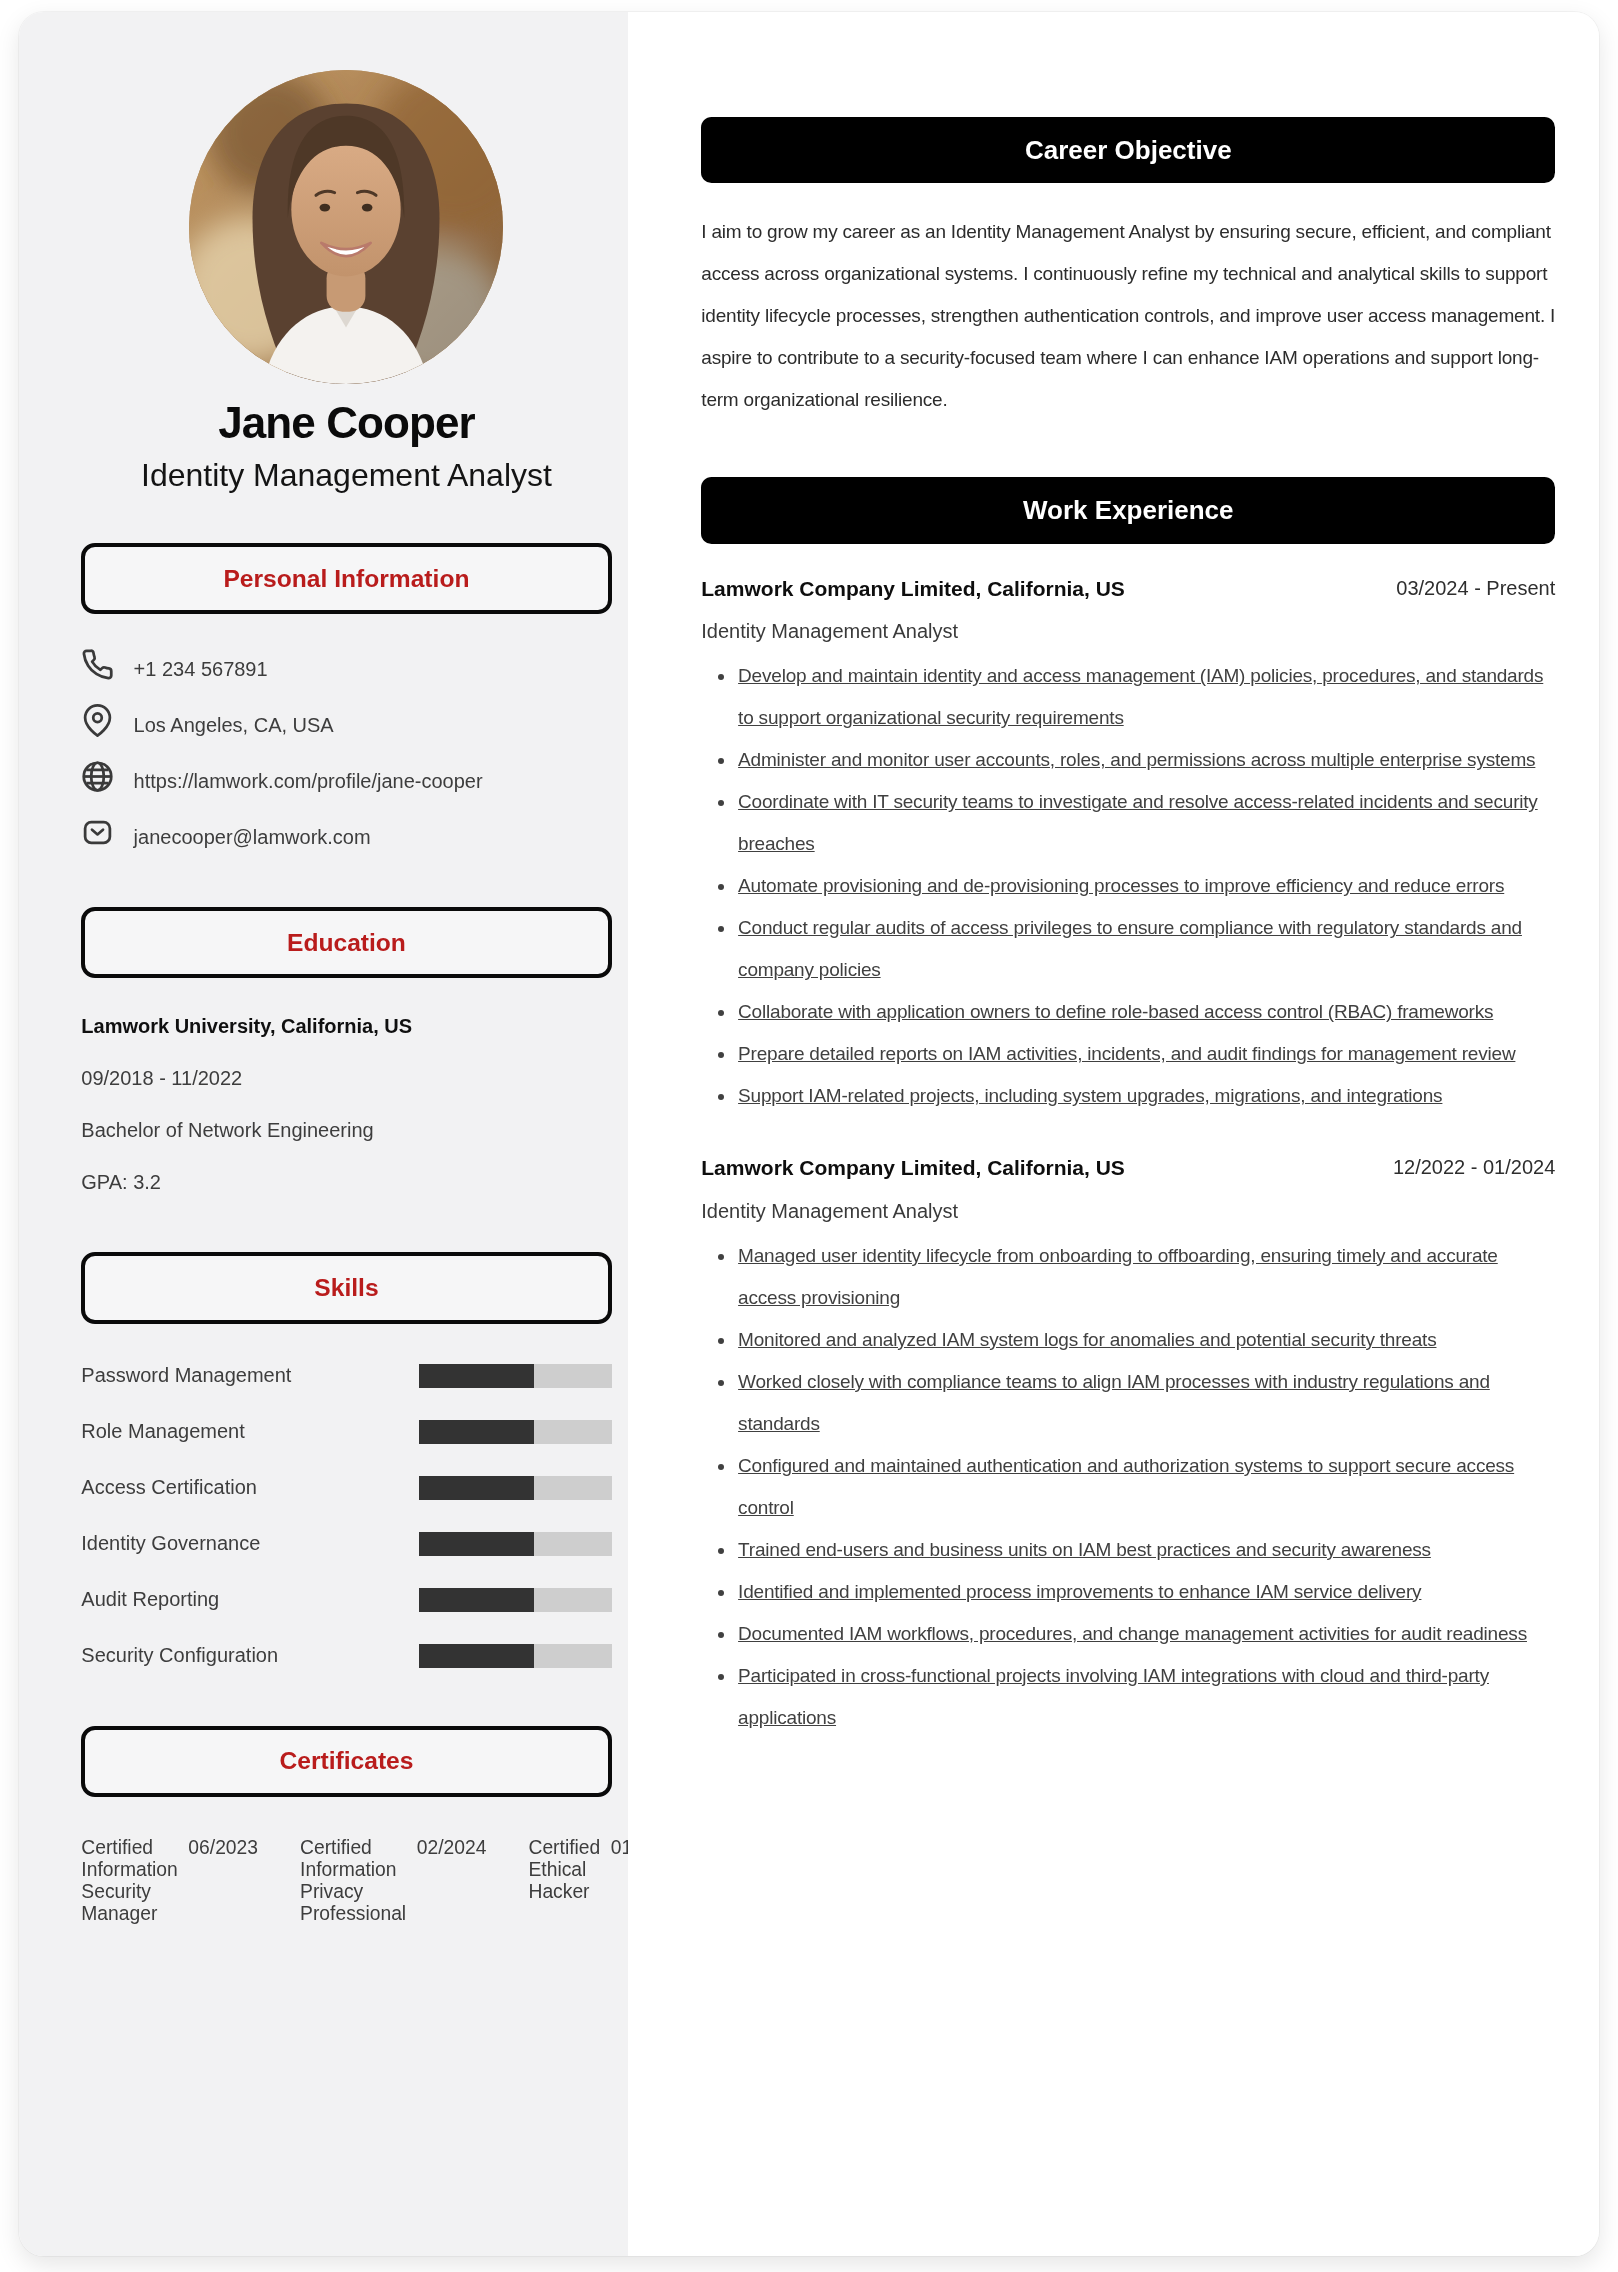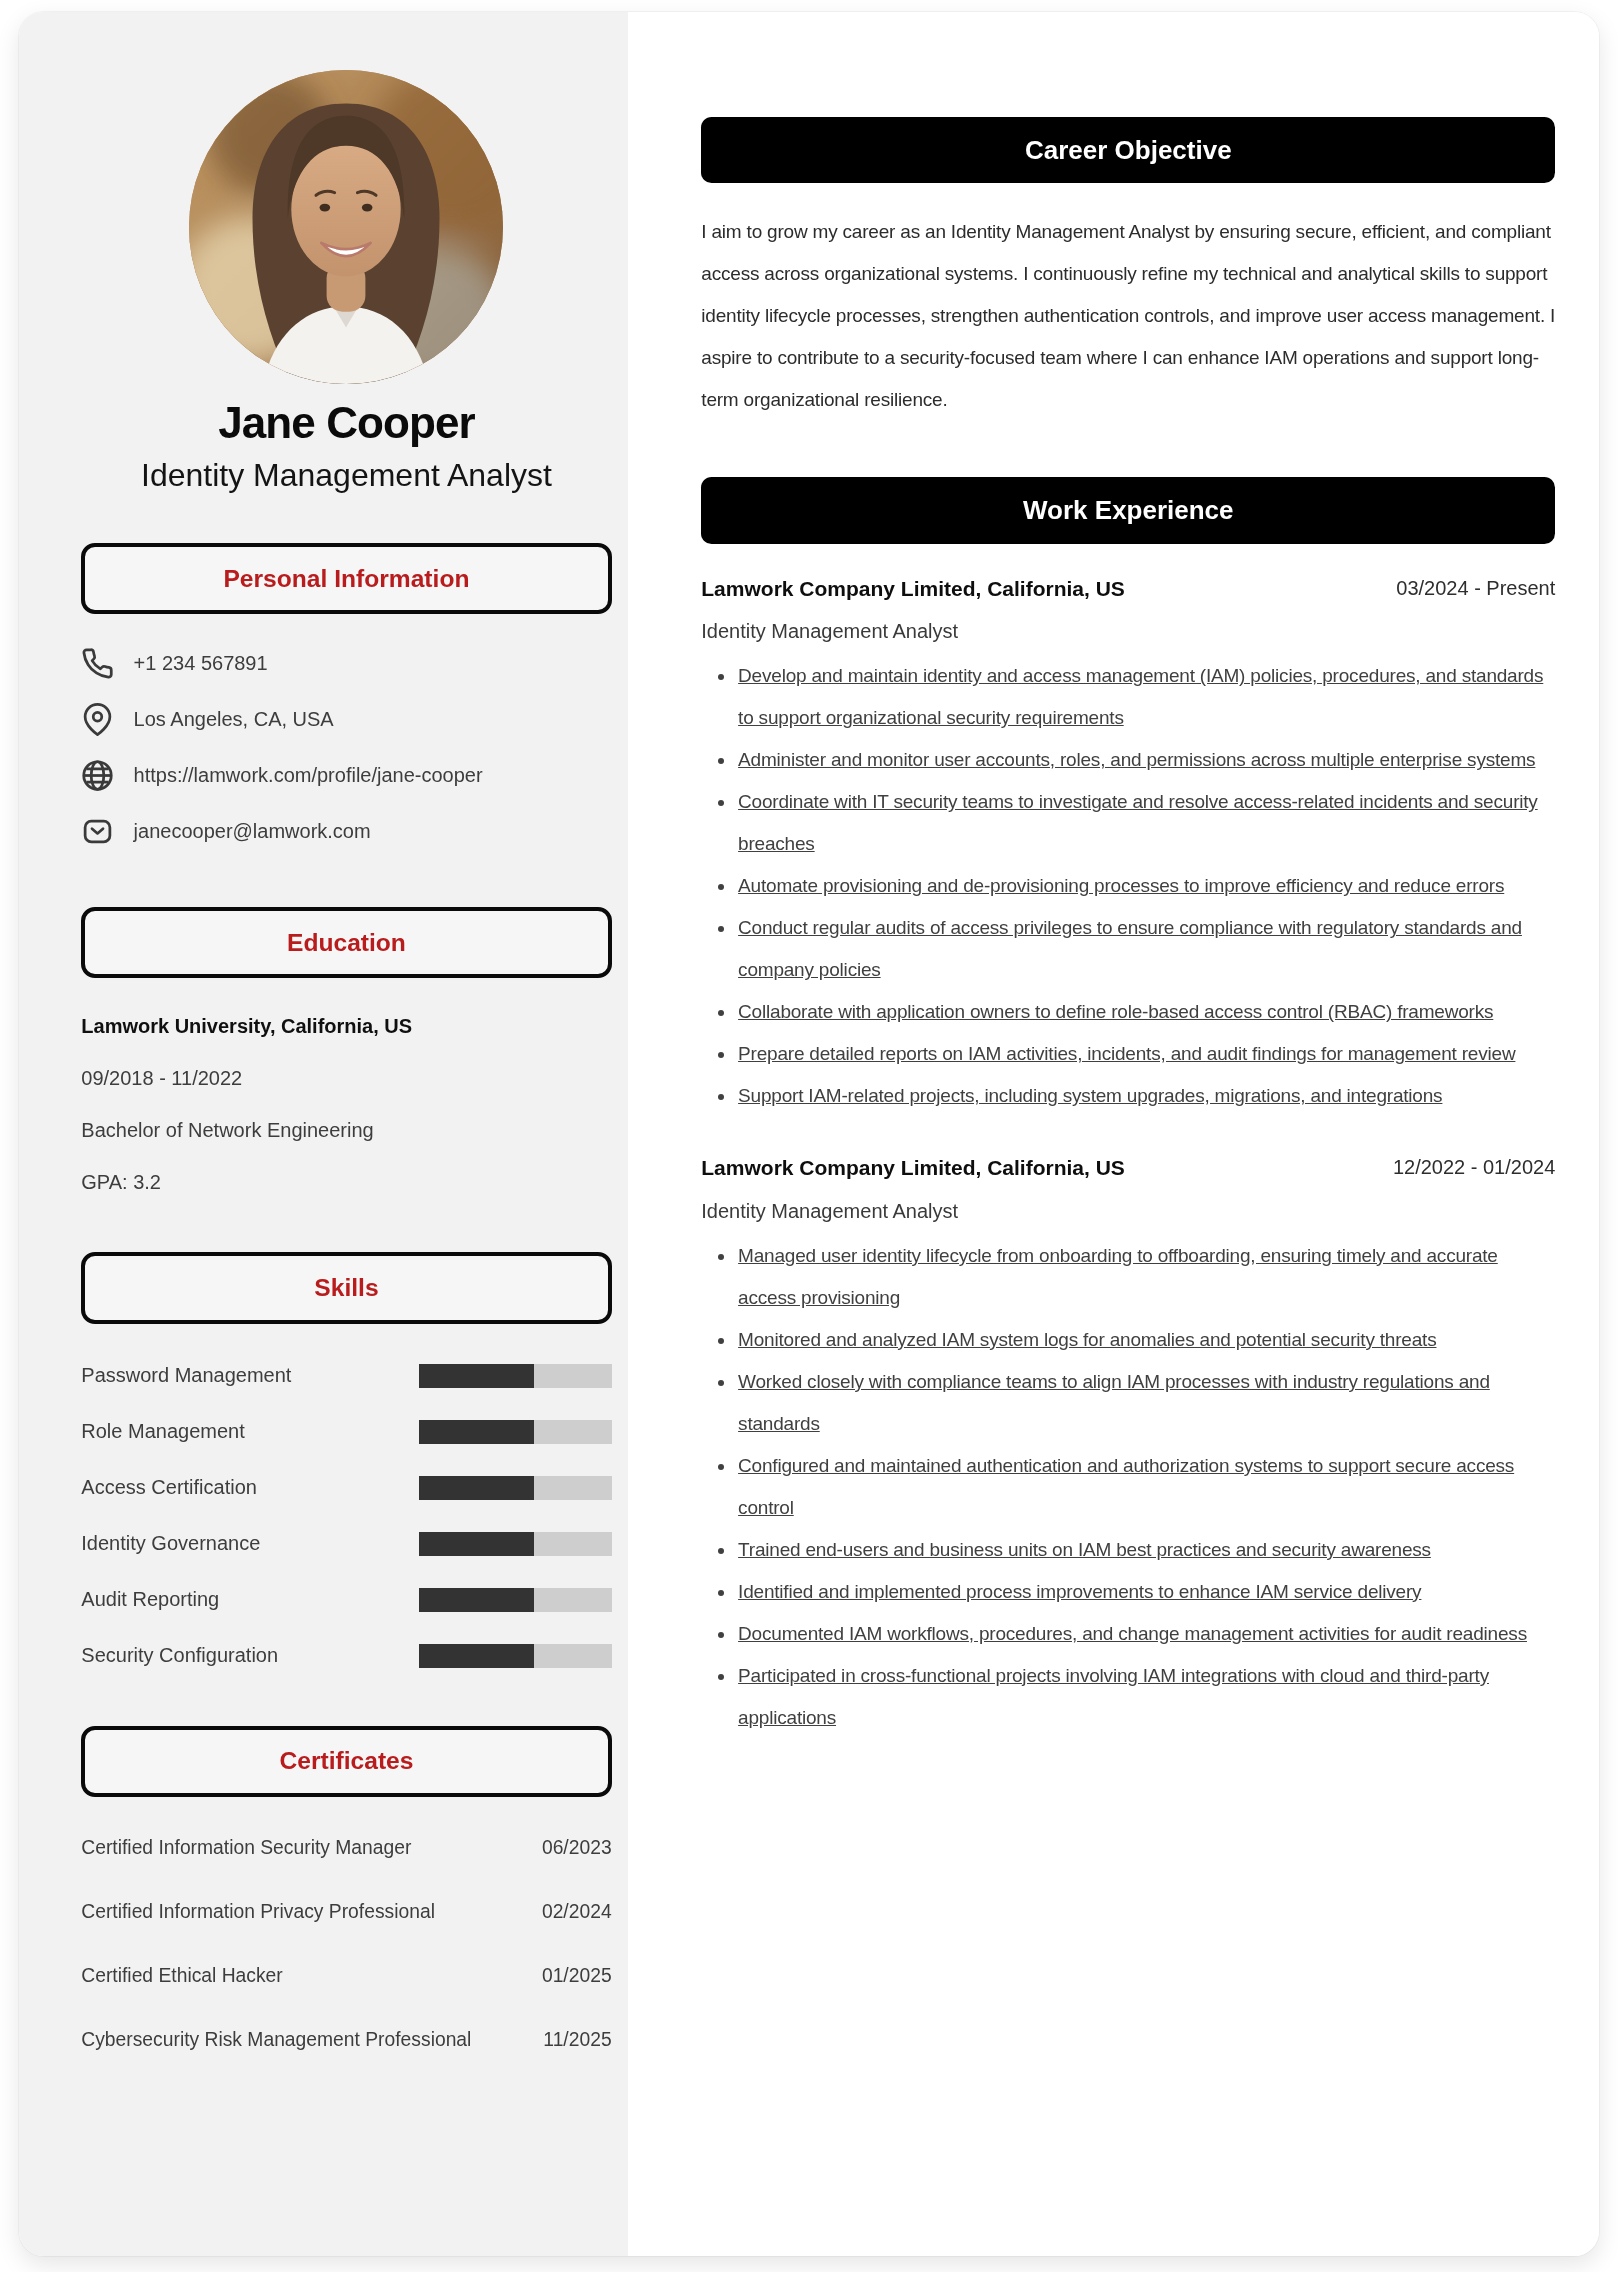--- a/index.html
+++ b/index.html
@@ -29,32 +29,32 @@
     letter-spacing:-0.9px; color:#0b0b0b;
   }
   .persontitle { margin-top:8.8px; text-align:center; font-size:32px; color:#141414; }
   .side-header {
     margin-top:58px; border:4.4px solid #0a0a0a; border-radius:14px;
     background:#f6f6f7; text-align:center; font-weight:bold; font-size:24.6px;
     color:#b91c1c; padding:17.6px 7px;
   }
   .side-header.first { margin-top:49px; }
   .contact-list { margin-top:32px; display:flex; flex-direction:column; gap:21px; }
-  .contact-row { display:flex; align-items:center; gap:19.3px; min-height:35px; }
+  .contact-row { display:flex; align-items:flex-end; gap:19.3px; min-height:35px; }
   .ct-icon { width:33px; height:33px; flex:none; color:#3a3a3a; }
   .contact-text { font-size:20px; color:#3d3d3d; }
   .edu-block { margin-top:37px; display:flex; flex-direction:column; gap:29px; }
   .edu-line { font-size:20px; color:#3d3d3d; }
   .edu-school { font-weight:bold; color:#101010; }
   .skill-list { margin-top:40px; display:flex; flex-direction:column; gap:32px; }
   .skill-row { display:flex; align-items:center; justify-content:space-between;gap:31px; }
   .skill-label { font-size:20px; color:#3d3d3d; white-space:nowrap; }
   .skill-bar { width:193px; height:24px; background:#cecece; flex:none; display:block; }
   .skill-fill { display:block; height:100%; background:#333333; }
-  .cert-list { margin-top:40px; display:flex; flex-direction:column; gap:42px; }
+  .cert-list { margin-top:40px; display:flex; flex-direction:row; gap:42px; }
   .cert-row { display:flex; justify-content:space-between; align-items:baseline; gap:10.6px; }
   .cert-name { font-size:19.3px; color:#3d3d3d; }
   .cert-date { font-size:19.3px; color:#3d3d3d; white-space:nowrap; }
   
   .main { flex:1; background:#ffffff; padding:105px 44px 35px 73px; }
   .banner {
     background:#000000; color:#ffffff; border-radius:10.6px;
     text-align:center; font-weight:bold; font-size:26px; padding:17.6px 8.8px;
   }
   .banner.we { margin-top:56px; }

